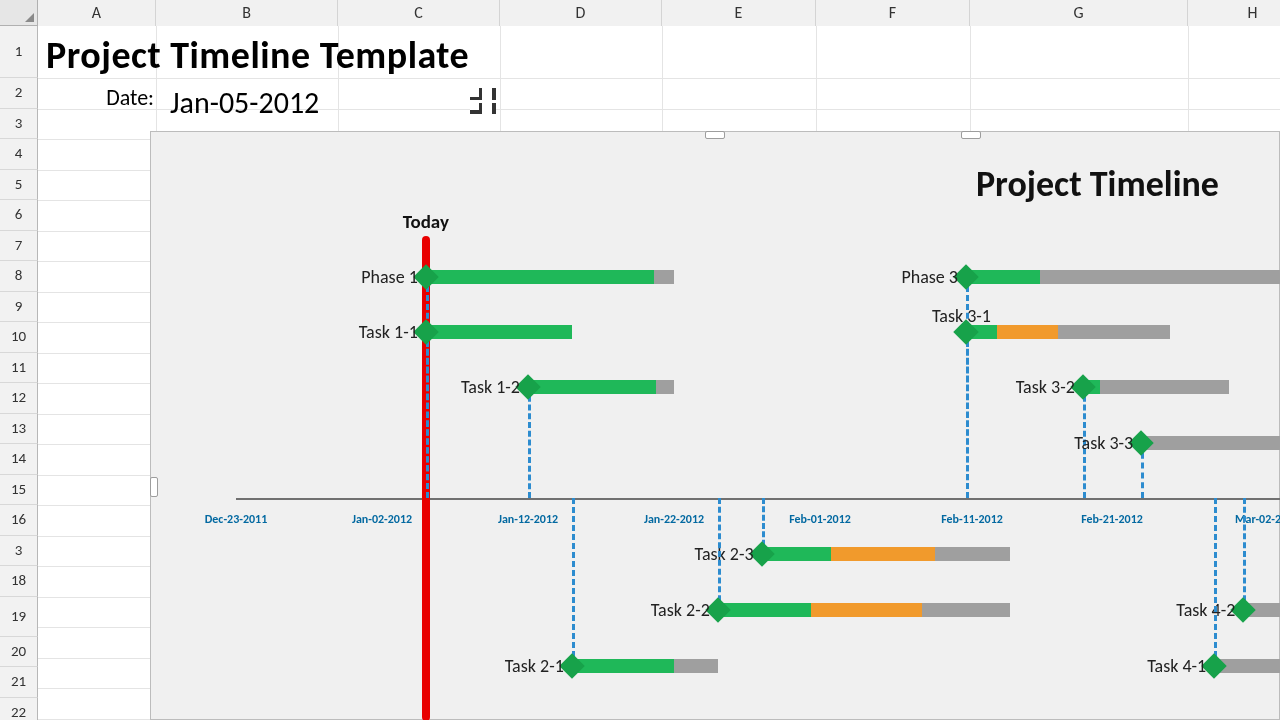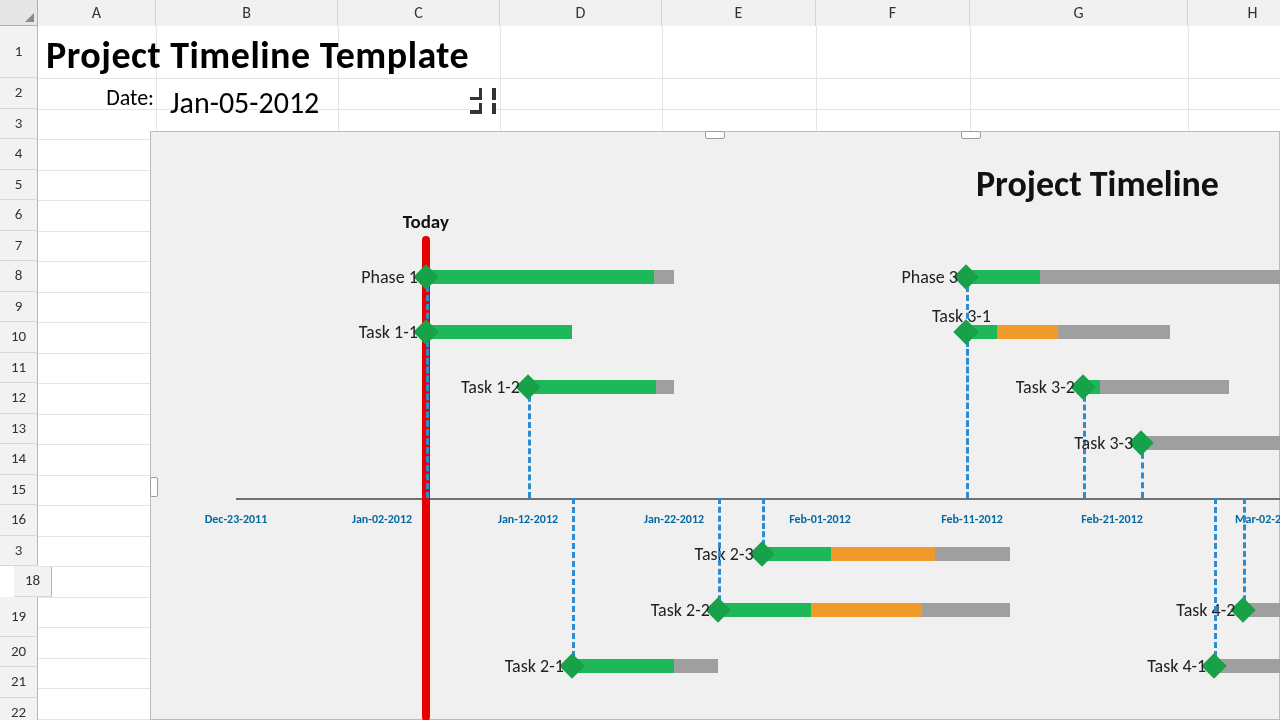--- a/index.html
+++ b/index.html
@@ -110,21 +110,21 @@
       <div class="r" style="height: 30.5px;">8</div>
       <div class="r" style="height: 30.5px;">9</div>
       <div class="r" style="height: 30.5px;">10</div>
       <div class="r" style="height: 30.5px;">11</div>
       <div class="r" style="height: 30.5px;">12</div>
       <div class="r" style="height: 30.5px;">13</div>
       <div class="r" style="height: 30.5px;">14</div>
       <div class="r" style="height: 30.5px;">15</div>
       <div class="r" style="height: 30.5px;">16</div>
       <div class="r" style="height: 30.5px;">3</div>
-      <div class="r" style="height: 30.5px; margin-left: 14px;">18</div>
+      <div class="r" style="height: 30.5px;">18</div>
       <div class="r" style="height: 40px;">19</div>
       <div class="r" style="height: 30.5px;">20</div>
       <div class="r" style="height: 30.5px;">21</div>
       <div class="r" style="height: 30.5px;">22</div>
     </div>
 
   <div class="gridlines" id="gridlines">
       <div class="vline" style="left: 118px;"></div>
       <div class="vline" style="left: 300px;"></div>
       <div class="vline" style="left: 462px;"></div>

